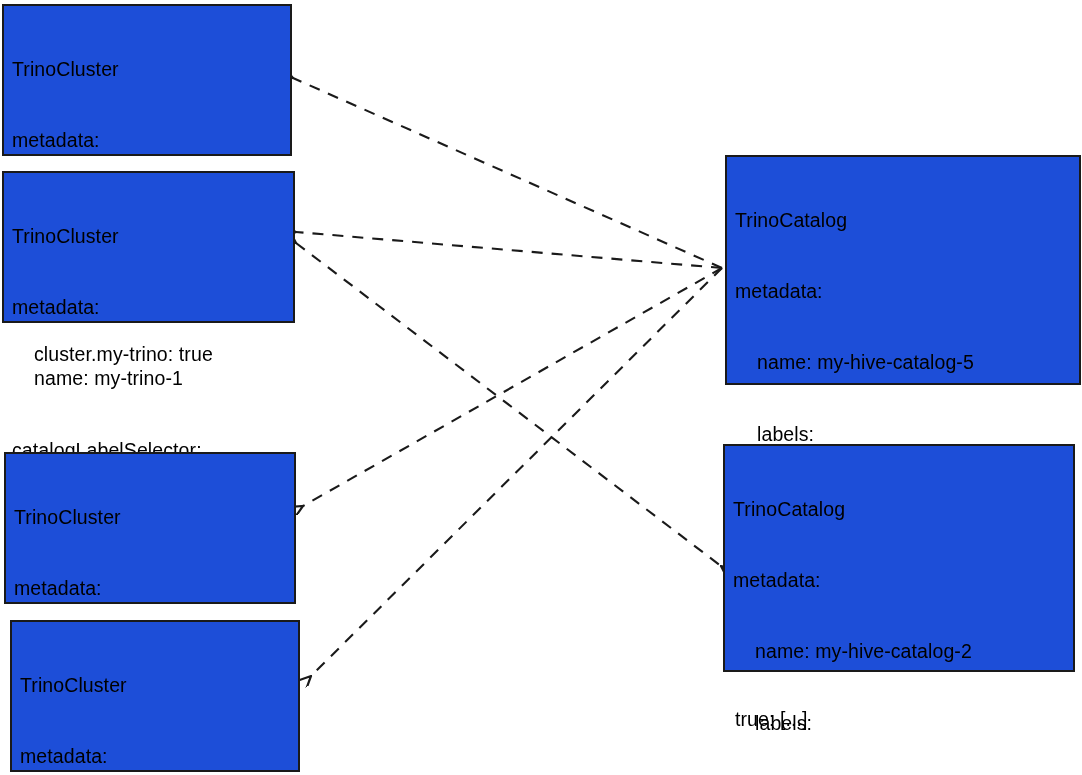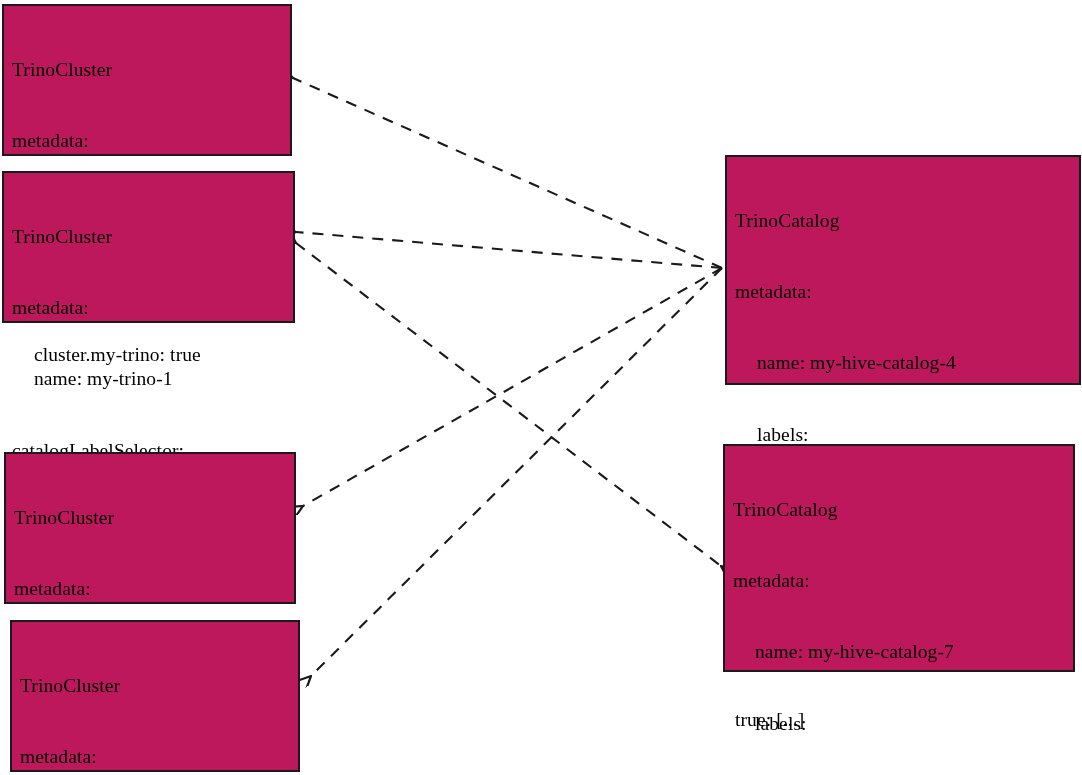--- a/index.html
+++ b/index.html
@@ -23,25 +23,24 @@
     position: absolute;
     left: 0;
     top: 0;
     width: 1082px;
     height: 775px;
     pointer-events: none;
   }
   .node {
     position: absolute;
     box-sizing: border-box;
-    background: #be185d;
+    background: #1d4ed8;
     border: 2px solid #1a1a1a;
     padding: 4px 0 0 0;
     z-index: 2;
-    font-family: Liberation Serif, serif;
   }
   .node-lines {
     font-size: 19.5px;
     line-height: 23.8px;
     white-space: pre;
     letter-spacing: 0.1px;
   }
   .node-line {
     display: block;
     padding-left: 8px;
@@ -112,33 +111,33 @@
       
       
       
     </div>
   </div>
 
   <div class="node" style="left:725px; top:155px; width:356px; height:230px;">
     <div class="node-lines">
       <span class="node-line ind-0">TrinoCatalog</span>
       <span class="node-line ind-0">metadata:</span>
-      <span class="node-line ind-1">name: my-hive-catalog-4</span>
+      <span class="node-line ind-1">name: my-hive-catalog-5</span>
       <span class="node-line ind-1">labels:</span>
       <span class="node-line ind-2">cluster.my-trino: true</span>
       <span class="node-line ind-2">cluster.my-trino-2: true</span>
       <span class="node-line ind-2">env.dev: true</span>
       <span class="node-line ind-0">true: [...]</span>
     </div>
   </div>
 
   <div class="node" style="left:723px; top:444px; width:352px; height:228px;">
     <div class="node-lines">
       <span class="node-line ind-0">TrinoCatalog</span>
       <span class="node-line ind-0">metadata:</span>
-      <span class="node-line ind-1">name: my-hive-catalog-7</span>
+      <span class="node-line ind-1">name: my-hive-catalog-2</span>
       <span class="node-line ind-1">labels:</span>
       
       
     </div>
   </div>
 
 </div>
 
 </body></html>

